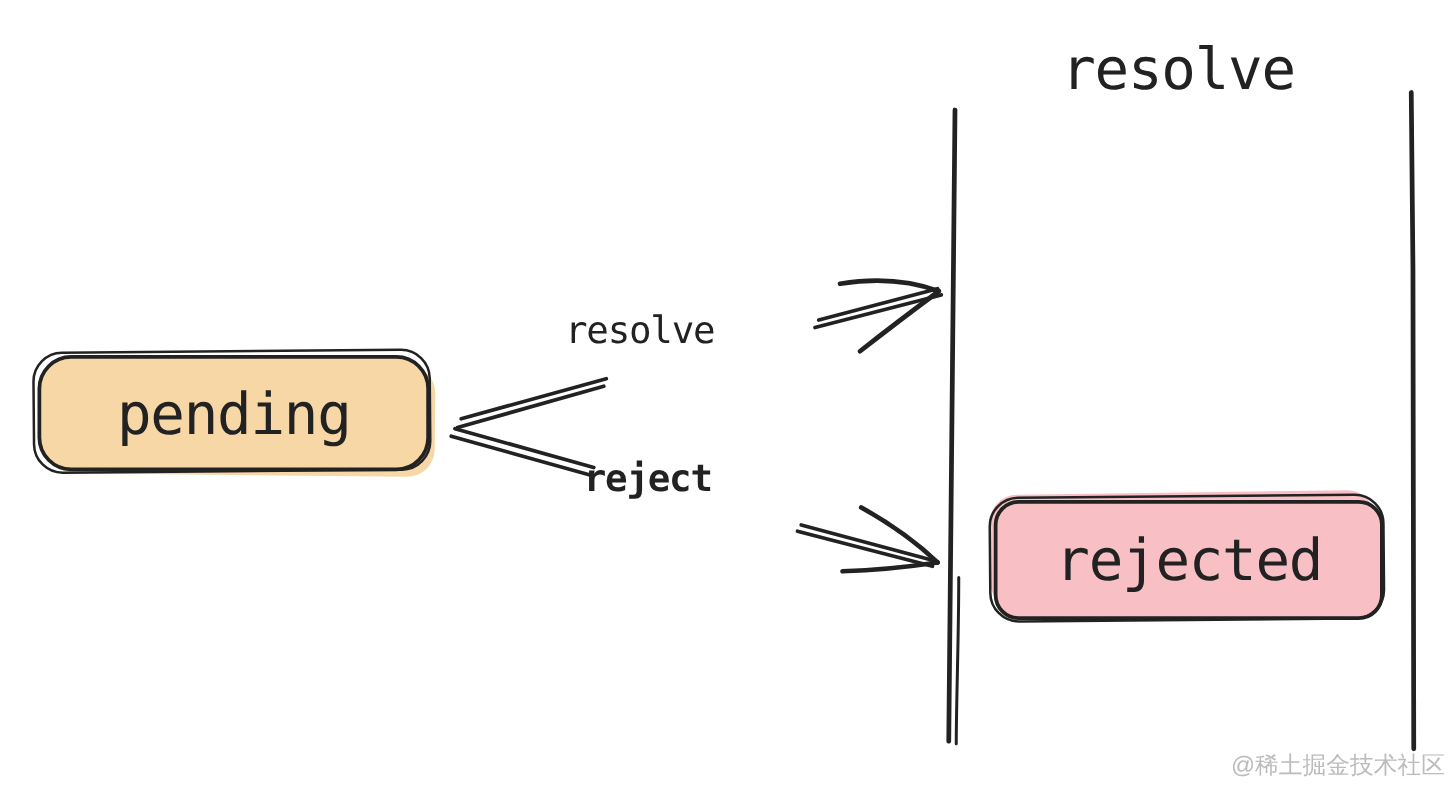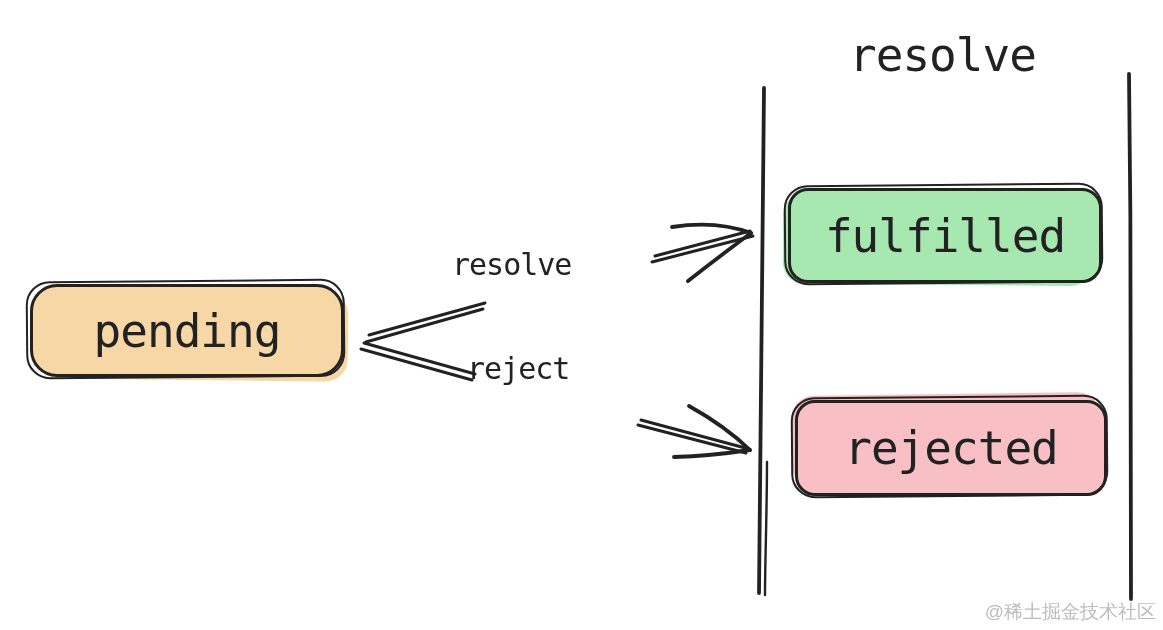--- a/index.html
+++ b/index.html
@@ -82,21 +82,21 @@
     top: 28px;
     font-size: 46px;
     letter-spacing: -1px;
   }
   .edge-label {
     position: absolute;
     font-size: 30px;
     letter-spacing: -1px;
   }
   .edge-label-resolve { left: 452px; top: 247px; }
-  .edge-label-reject  { left: 467px; top: 351px; }
+  .edge-label-reject  { left: 467px; top: 366px; font-weight: bold; }
 
   .watermark {
     position: absolute;
     right: 7px;
     bottom: 5px;
     font-size: 19px;
     color: var(--watermark);
     font-family: "Liberation Sans", "DejaVu Sans", sans-serif;
   }
 </style>
@@ -133,26 +133,20 @@
 
   <div class="settled-title">resolve</div>
 
   <div class="node node-pending">
     <div class="node-smudge"></div>
     <div class="node-body">
       <span class="node-label">pending</span>
     </div>
   </div>
 
-  <div class="node node-fulfilled">
-    <div class="node-smudge"></div>
-    <div class="node-body">
-      <span class="node-label">fulfilled</span>
-    </div>
-  </div>
 
   <div class="node node-rejected">
     <div class="node-smudge"></div>
     <div class="node-body">
       <span class="node-label">rejected</span>
     </div>
   </div>
 
   <div class="edge-label edge-label-resolve">resolve</div>
   <div class="edge-label edge-label-reject">reject</div>

